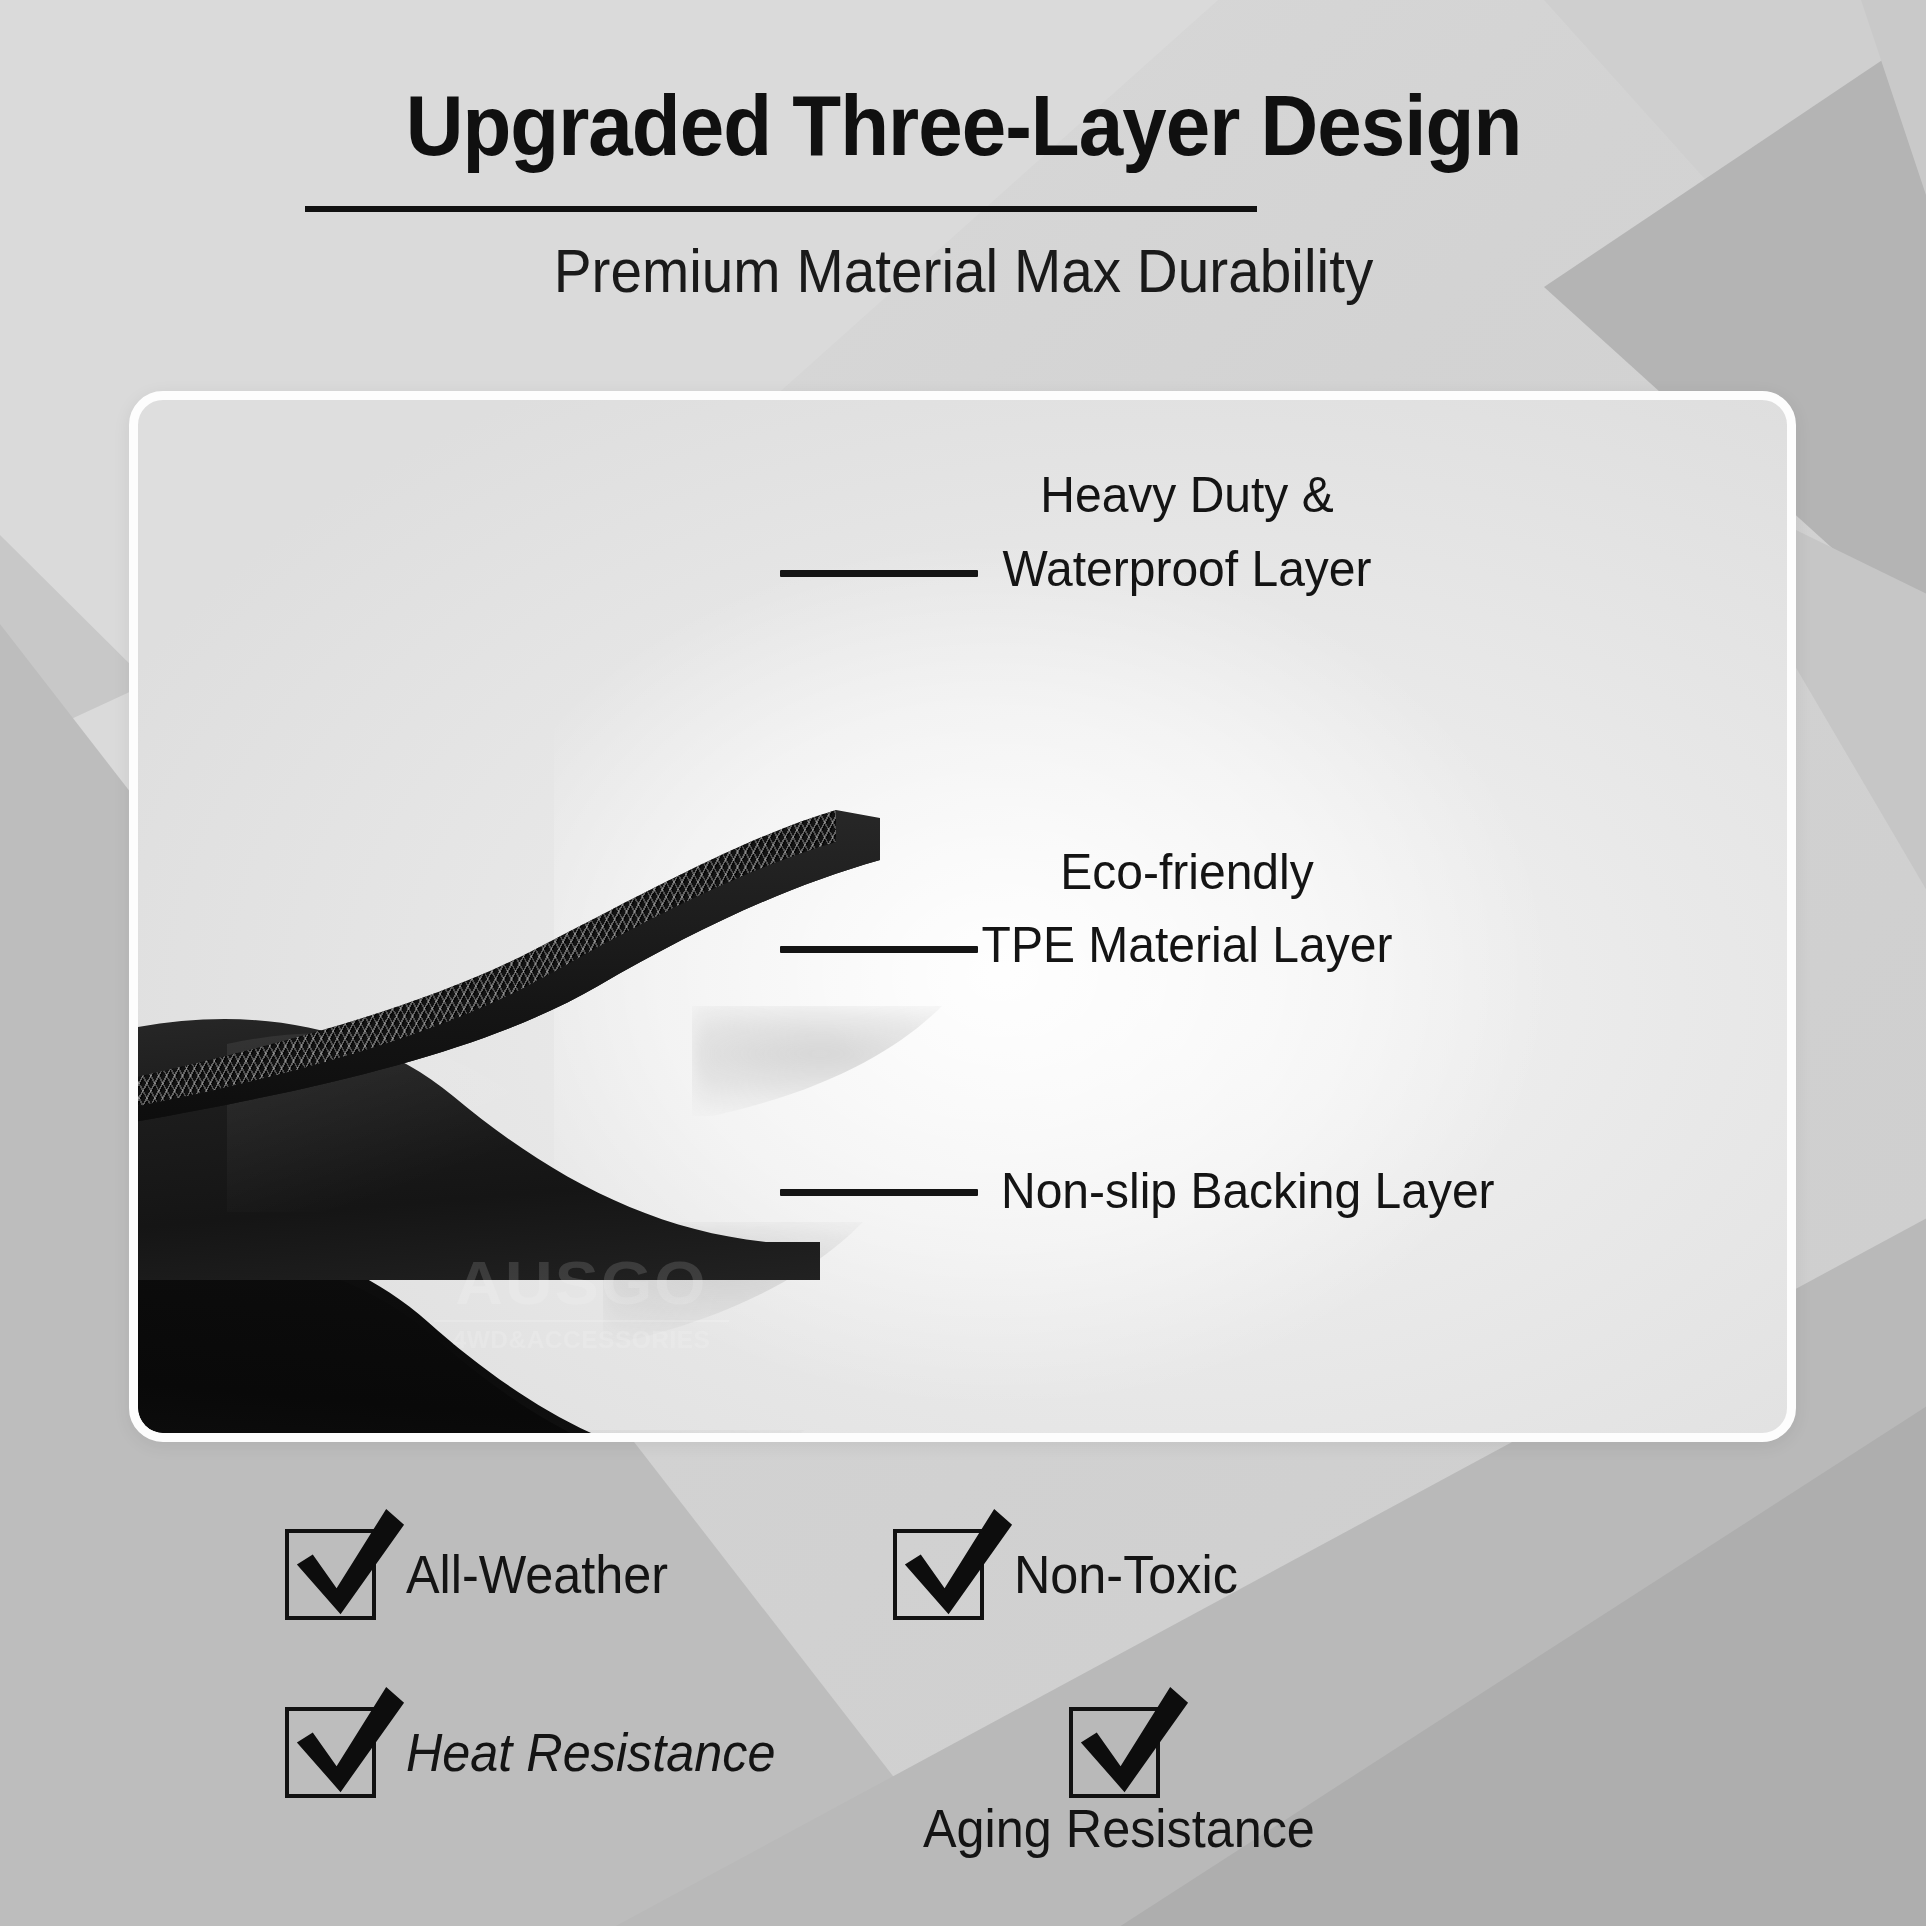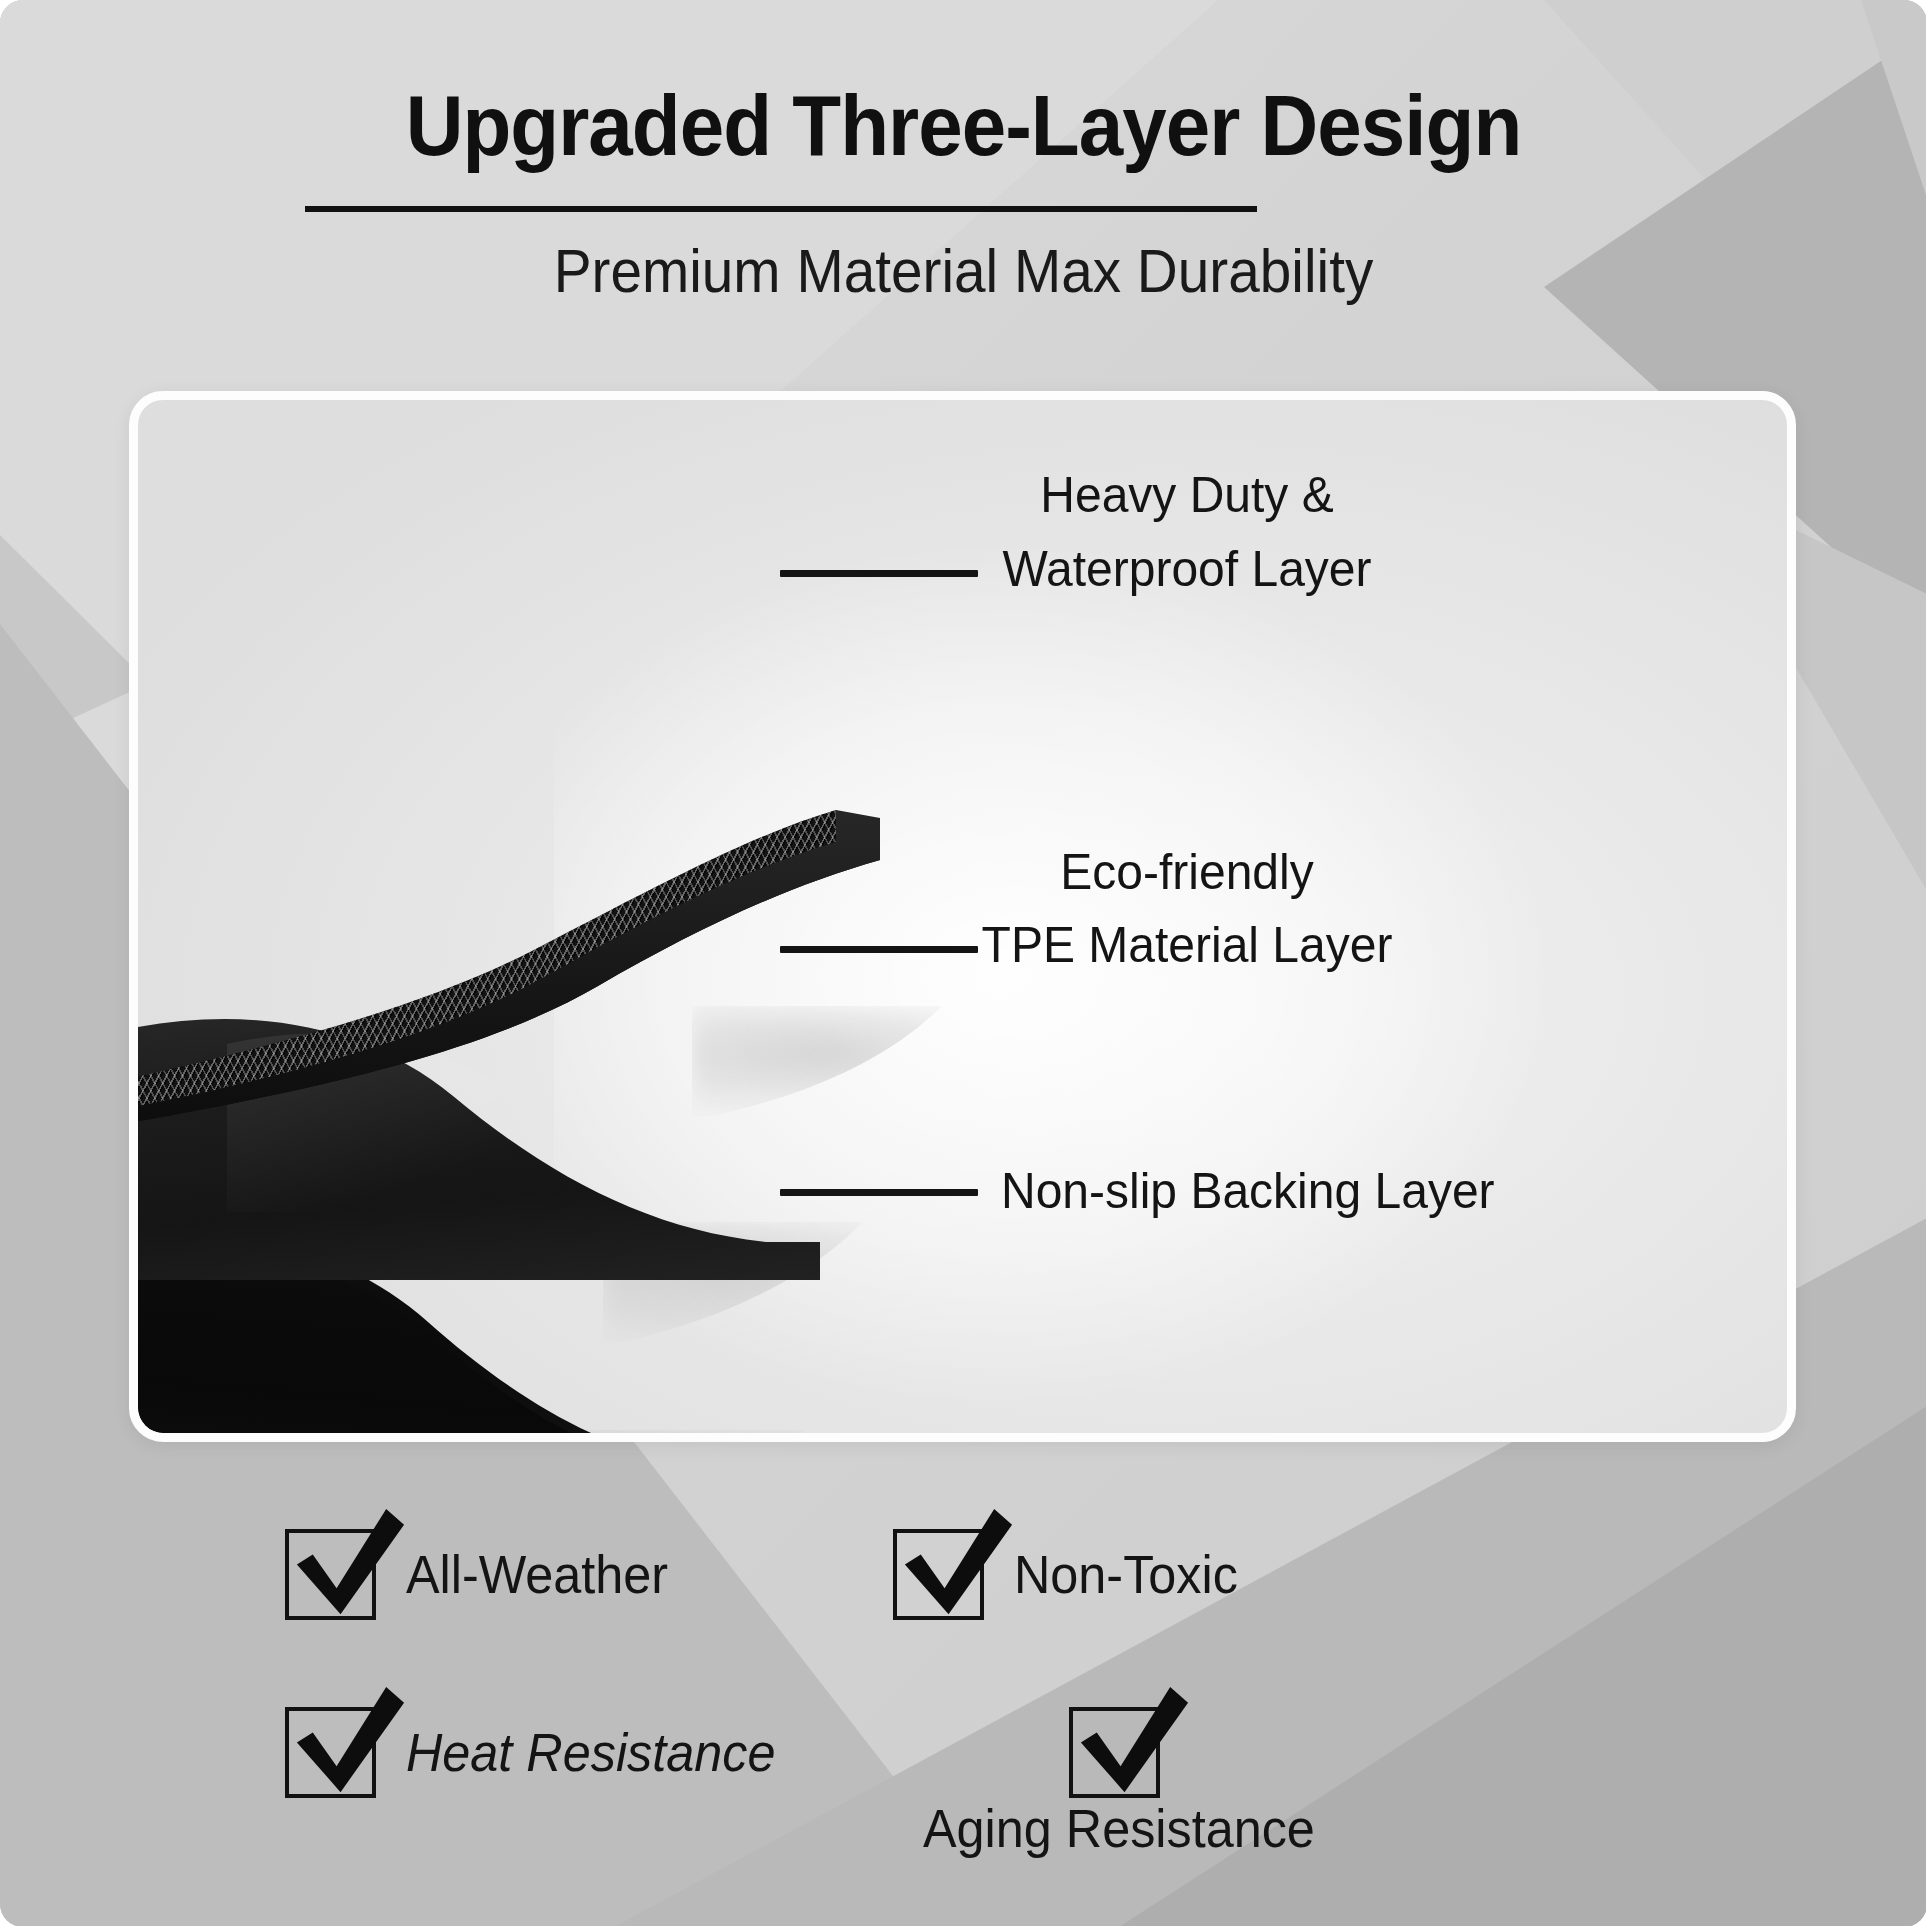--- a/index.html
+++ b/index.html
@@ -6,21 +6,20 @@
     margin: 0; padding: 0;
     width: 1927px; height: 1927px;
     overflow: hidden;
     font-family: "Liberation Sans", sans-serif;
   }
   #stage {
     position: relative;
     width: 1927px; height: 1927px;
     background: #d5d5d5;
     overflow: hidden;
-    border-radius: 23px;
   }
 
   
   .facet { position: absolute; }
 
   #bg-base {
     inset: 0;
     background: linear-gradient(135deg,#dcdcdc 0%, #d3d3d3 45%, #cdcdcd 100%);
   }
   
@@ -315,20 +314,25 @@
       <div class="mat" id="mat3-body"></div>
       <div class="mat" id="mat3-edge"></div>
 
       <div class="mat" id="mat2"></div>
       <div class="mat" id="mat2-sheen"></div>
 
       <div class="mat" id="mat1"></div>
       <div class="mat" id="mat1-face"></div>
       <div class="mat" id="mat1-thick"></div>
 
+      <div id="watermark">
+        <div id="wm-main">AUSGO</div>
+        <div id="wm-rule"></div>
+        <div id="wm-sub">4WD&amp;ACCESSORIES</div>
+      </div>
 
       <div class="callout">
         <div class="callout-line" style="left:642px; top:170px; width:198px;"></div>
         <div class="callout-label centered" style="left:772px; top:59px; width:554px;">Heavy Duty &amp;</div>
         <div class="callout-label centered" style="left:772px; top:133px; width:554px;">Waterproof Layer</div>
       </div>
 
       <div class="callout">
         <div class="callout-line" style="left:642px; top:546px; width:198px;"></div>
         <div class="callout-label centered" style="left:772px; top:436px; width:554px;">Eco-friendly</div>

